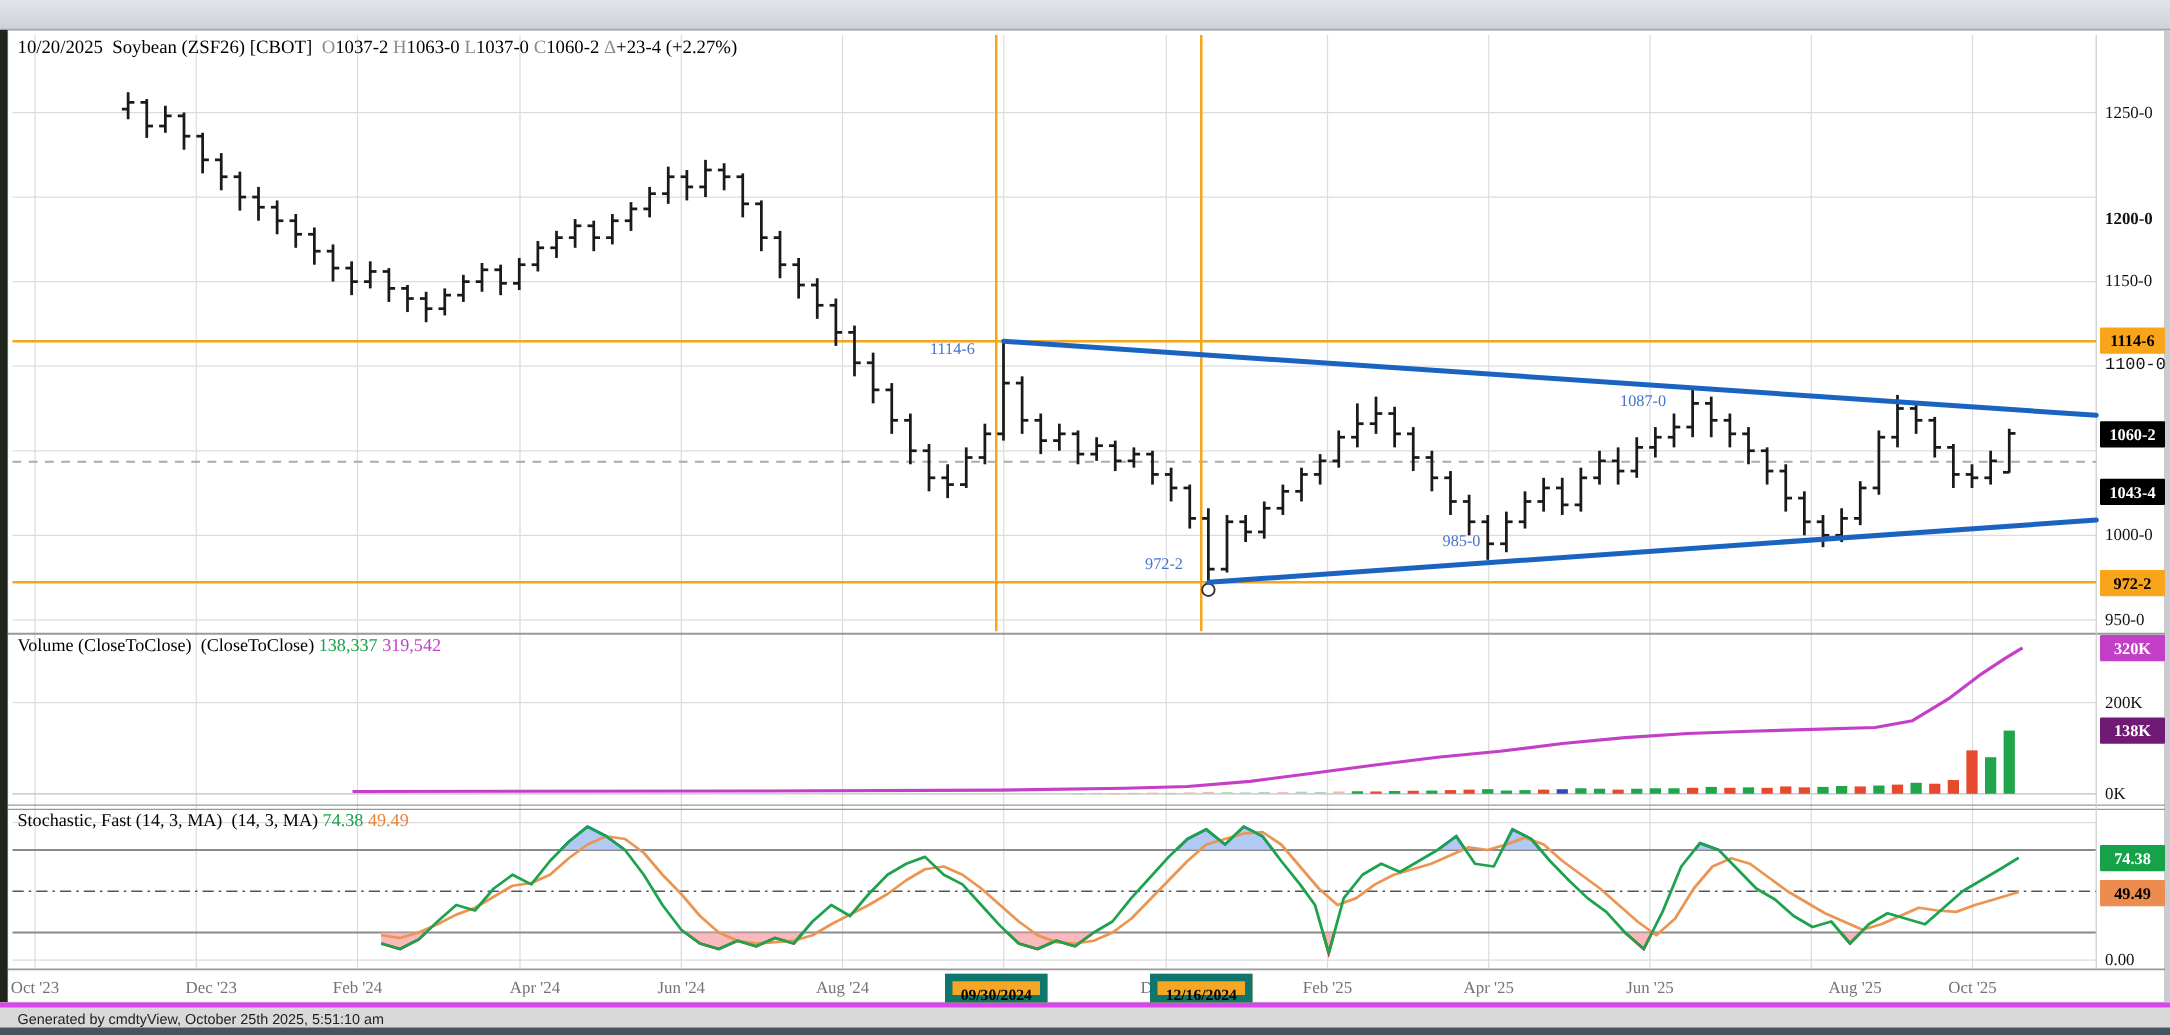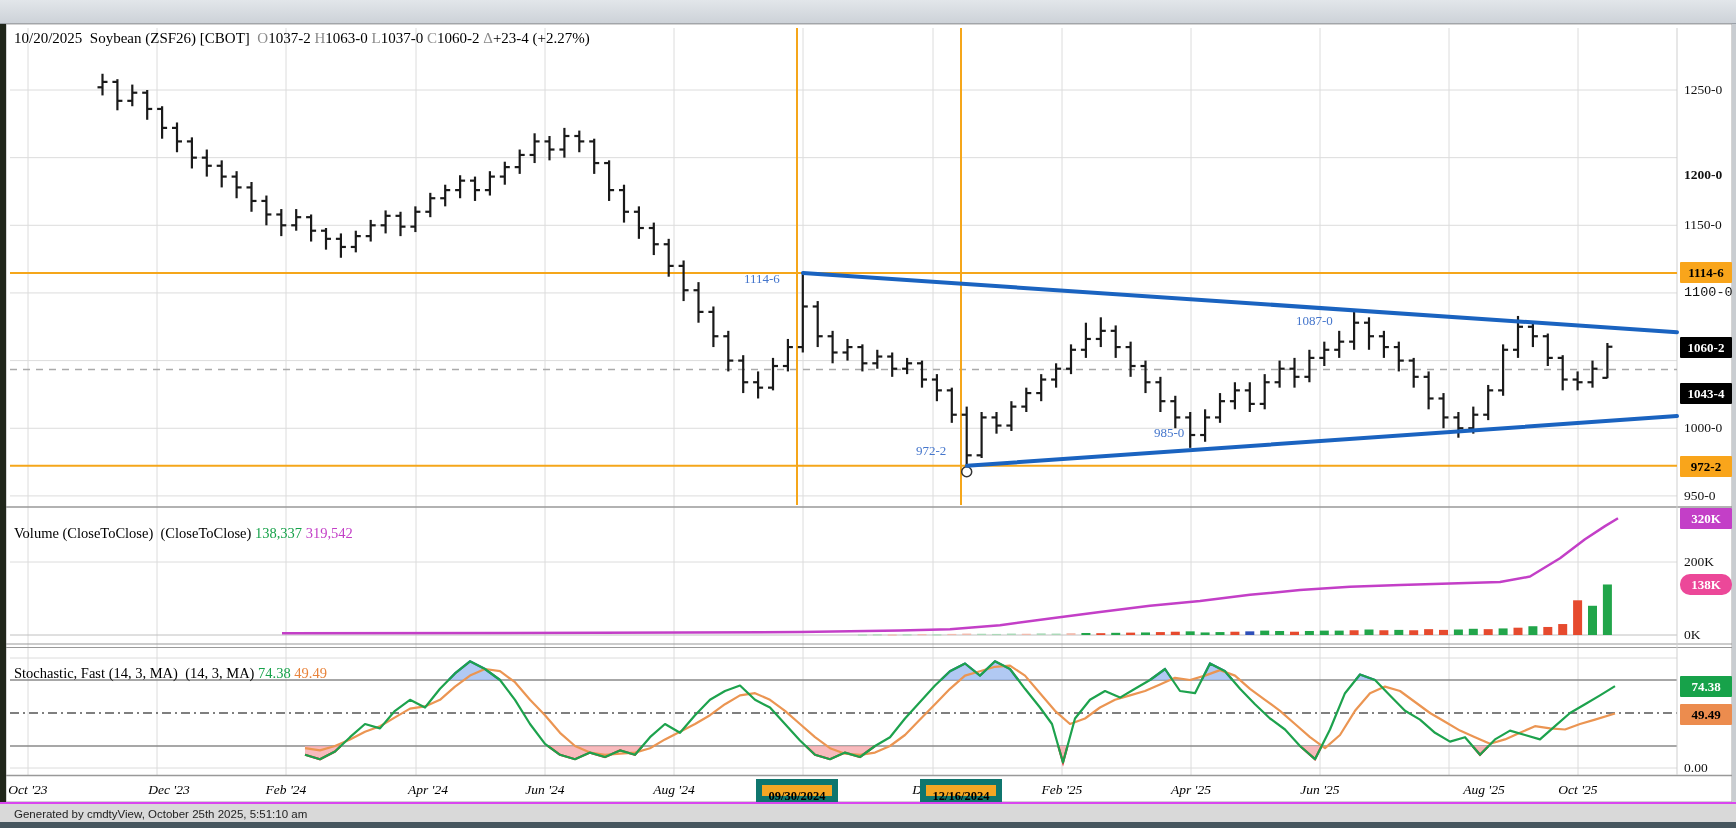--- a/index.html
+++ b/index.html
@@ -6,35 +6,35 @@
     font-family:"Liberation Serif", serif;}
   #stage{position:relative;width:1736px;height:828px;}
   .titlebar{position:absolute;left:0;top:0;width:1736px;height:24px;
     background:linear-gradient(#e2e6ea,#cdd2d8);border-bottom:1px solid #9aa0a8;
     font-size:13.5px;color:#000;line-height:24px;padding-left:12px;box-sizing:border-box;white-space:pre;}
   .leftstrip{position:absolute;left:0;top:24px;width:6px;height:778px;background:#20261a;}
   .rightstrip{position:absolute;right:0;top:24px;width:4px;height:778px;background:#c9cdd1;}
   svg#plot{position:absolute;left:0;top:0;}
   .chart-header{position:absolute;left:14px;top:30px;font-size:15px;white-space:pre;z-index:5;}
   .chart-header .gray{color:#8a8a8a;}
-  .panel-header{position:absolute;left:14px;font-size:14.5px;white-space:pre;z-index:5;margin-top:16px;}
+  .panel-header{position:absolute;left:14px;font-size:14.5px;white-space:pre;z-index:5;}
   .panel-header .green{color:#17A24A;}
   .panel-header .magenta{color:#C33FC7;}
   .panel-header .orange{color:#E8833A;}
   .ytick{position:absolute;left:1684px;height:18px;line-height:18px;font-size:13.5px;color:#111;z-index:4;}
   .badge{position:absolute;left:1680px;width:52px;height:21px;line-height:21px;text-align:center;
     font-size:13px;font-weight:bold;z-index:6;border-radius:1px;}
-  .xtick{position:absolute;top:782px;font-size:13.5px;color:#000000;transform:translateX(-50%);
-    white-space:nowrap;z-index:3;font-style:italic;}
+  .xtick{position:absolute;top:782px;font-size:13.5px;color:#737373;transform:translateX(-50%);
+    white-space:nowrap;z-index:3;}
   .datebadge{position:absolute;top:779px;width:82px;height:23px;line-height:23px;text-align:center;
     font-size:12.5px;font-weight:bold;background:#F5A623;color:#000;transform:translateX(-50%);
     z-index:4;border:6px solid #0f766e;box-sizing:border-box;}
   .annot{position:absolute;font-size:13px;color:#4576CC;z-index:4;white-space:nowrap;}
   .footer{position:absolute;left:0;top:802px;width:1736px;height:20px;background:#d9d9d9;
-    border-top:2px solid #d946ef;font-family:"Liberation Sans",sans-serif;font-size:11.5px;
+    border-top:4px solid #d946ef;font-family:"Liberation Sans",sans-serif;font-size:11.5px;
     color:#222;line-height:20px;padding-left:14px;box-sizing:border-box;}
   .bottomstrip{position:absolute;left:0;top:822px;width:1736px;height:6px;background:#46565e;}
 </style>
 </head>
 <body>
 
 <div id="stage">
   <div class="titlebar">
     <span>Soybean (ZSF26) 1061.25 -0.75 — O:1061.5 H:1063 L:1059.25 C:1061.25</span>
   </div>
@@ -517,21 +517,21 @@
       <div class="ytick" style="top: 487px;">950-0</div>
       <div class="ytick" style="top: 553px;">200K</div>
       <div class="ytick" style="top: 626px;">0K</div>
       <div class="ytick" style="top: 649px; margin-top: 27px;">100.00</div>
       <div class="ytick" style="top: 759px;">0.00</div>
       <div class="badge" style="top: 262px; background: rgb(249, 165, 27); color: rgb(0, 0, 0);">1114-6</div>
       <div class="badge" style="top: 337px; background: rgb(0, 0, 0); color: rgb(255, 255, 255);">1060-2</div>
       <div class="badge" style="top: 359px; background: #000000; color: rgb(255, 255, 255); margin-top: 24px;">1043-4</div>
       <div class="badge" style="top: 456px; background: rgb(249, 165, 27); color: rgb(0, 0, 0);">972-2</div>
       <div class="badge" style="top: 508px; background: rgb(195, 63, 199); color: rgb(255, 255, 255);">320K</div>
-      <div class="badge" style="top: 574px; background: #ec4899; color: rgb(255, 255, 255); border-radius: 10px;">138K</div>
+      <div class="badge" style="top: 574px; background: #701a75; color: rgb(255, 255, 255);">138K</div>
       <div class="badge" style="top: 676px; background: rgb(23, 162, 74); color: rgb(255, 255, 255);">74.38</div>
       <div class="badge" style="top: 704px; background: rgb(236, 140, 78); color: rgb(0, 0, 0);">49.49</div>
     </div>
   <div id="x-axis">
       <div class="xtick" style="left: 28px;">Oct '23</div>
       <div class="xtick" style="left: 157px; margin-left: 12px;">Dec '23</div>
       <div class="xtick" style="left: 286px;">Feb '24</div>
       <div class="xtick" style="left: 428px;">Apr '24</div>
       <div class="xtick" style="left: 545px;">Jun '24</div>
       <div class="xtick" style="left: 674px;">Aug '24</div>

